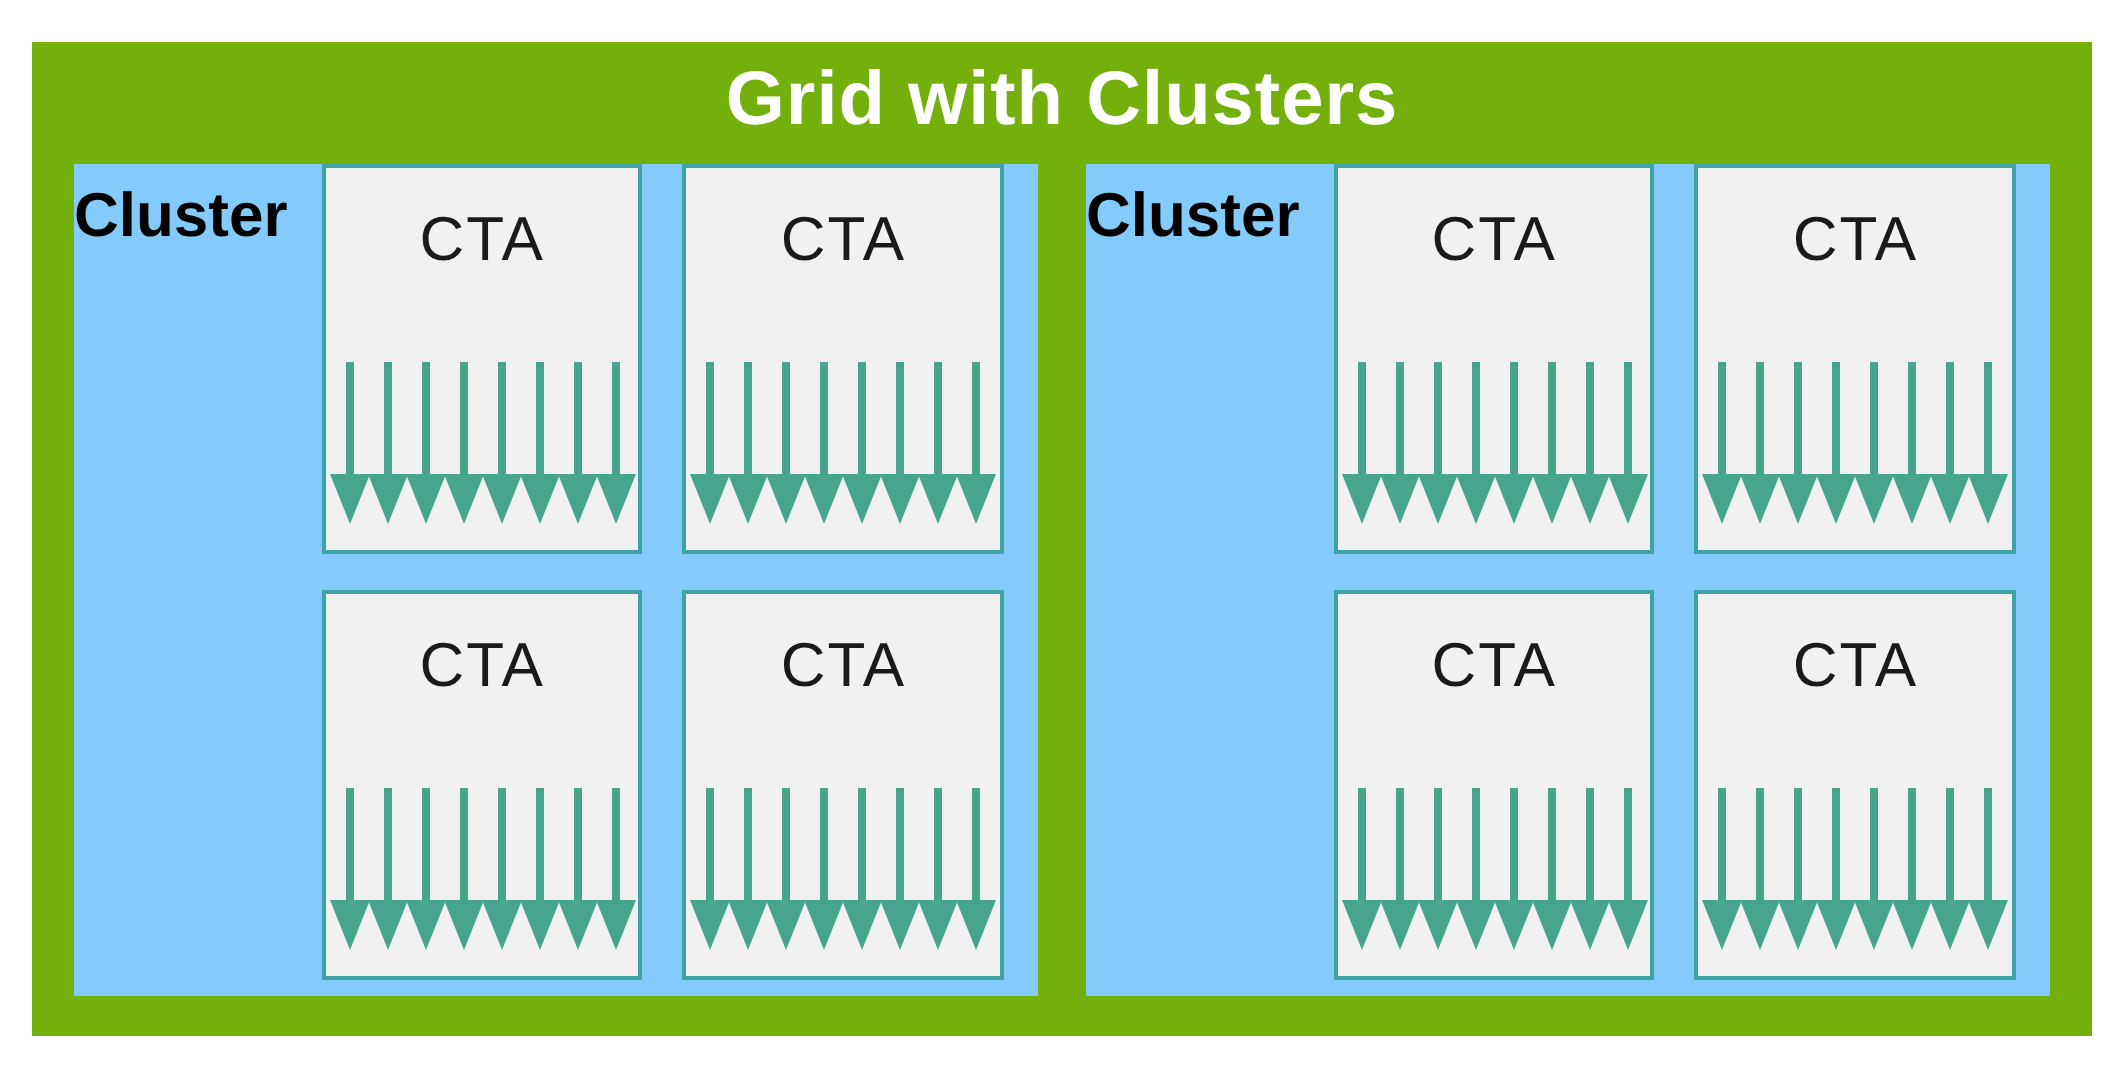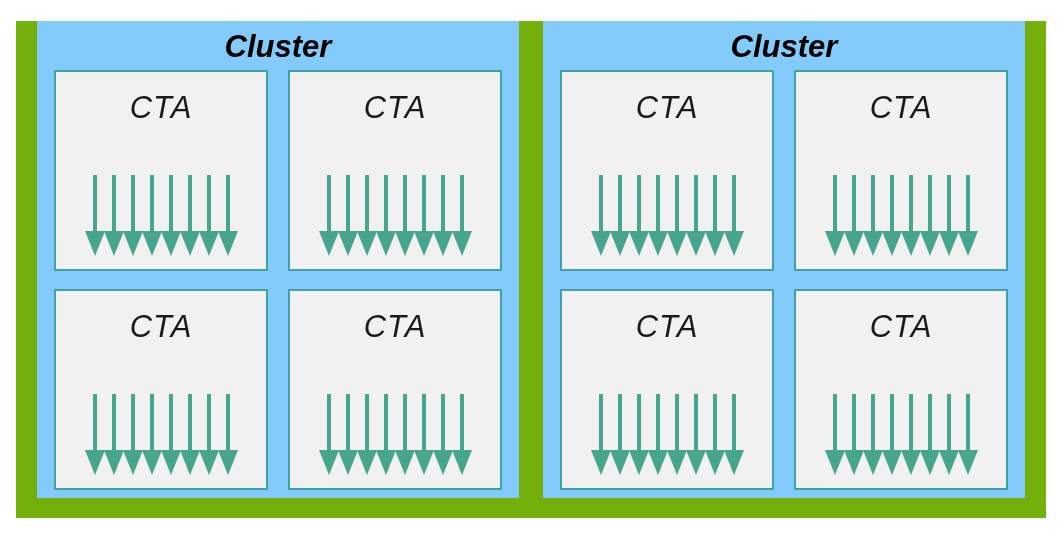--- a/index.html
+++ b/index.html
@@ -26,21 +26,21 @@
     letter-spacing: 0.5px;
   }
   .clusters {
     flex: 1; min-height: 0;
     display: flex; gap: 24px;
     padding: 0 21px 20px 21px;
   }
   .cluster {
     flex: 1; min-width: 0;
     background: var(--blue, #82CBFA);
-    display: flex; flex-direction: column; font-style: italic;
+    display: flex; 
   }
   .cluster-title {
     flex: none;
     height: 49px; line-height: 52px;
     text-align: center;
     color: var(--cluster-title-color, #000000);
     font-size: 31px; font-weight: bold;
   }
   .cta-grid {
     flex: 1; min-height: 0;
@@ -81,20 +81,21 @@
     border-left: 10px solid transparent;
     border-right: 10px solid transparent;
     border-top: 25px solid var(--arrow, #47A58D);
   }
 </style>
 </head>
 <body>
 
 <div class="page">
   <div class="grid-box">
+    <div class="grid-title">Grid with Clusters</div>
     <div class="clusters">
 
       <div class="cluster">
         <div class="cluster-title">Cluster</div>
         <div class="cta-grid">
           <div class="cta">
             <div class="cta-label">CTA</div>
             <div class="arrows">
                 <div class="arrow">
                   <div class="stem"></div>

